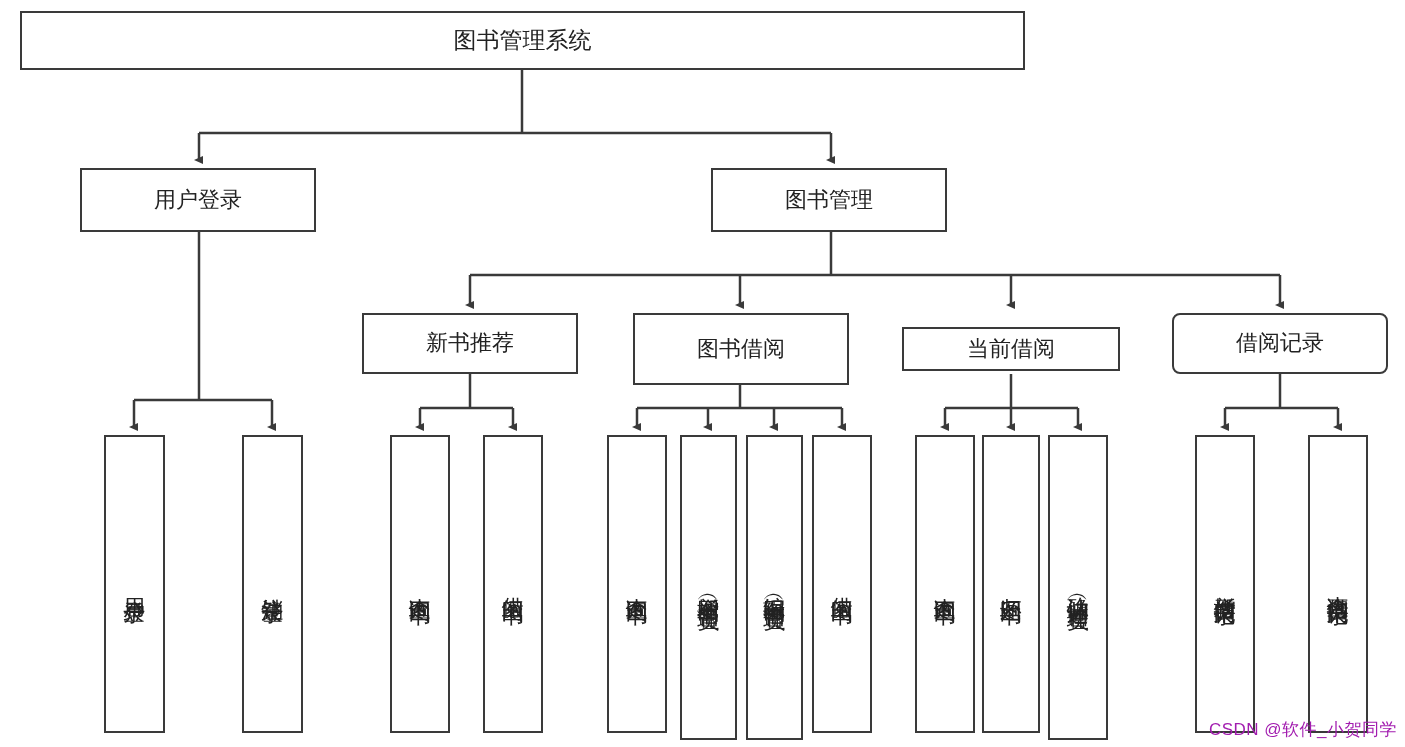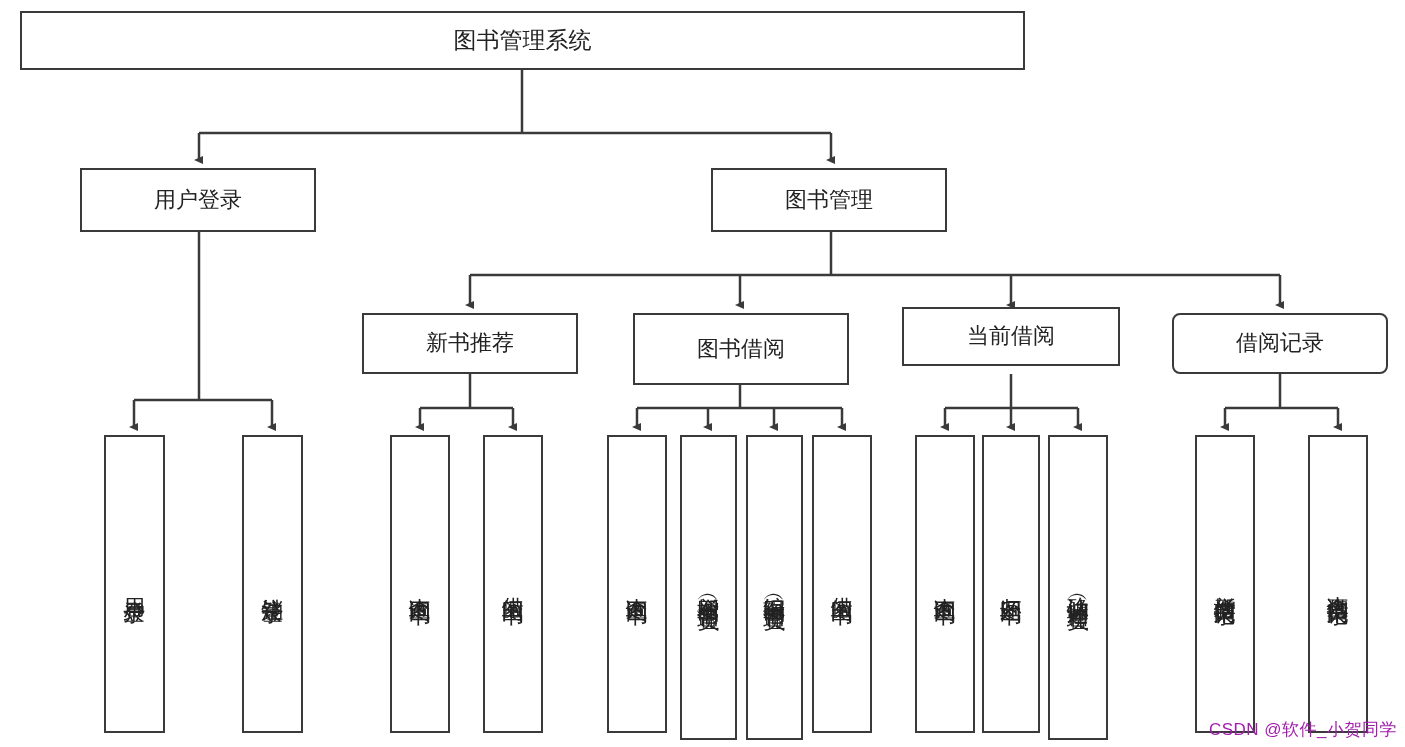--- a/index.html
+++ b/index.html
@@ -84,21 +84,21 @@
   <div class="node h" style="left:362px;top:313px;width:216px;height:61px;">
     <span>新书推荐</span>
   </div>
 
   <div class="node h" style="left:711px;top:168px;width:236px;height:64px;">
     <span>图书管理</span>
   </div>
   <div class="node h" style="left:633px;top:313px;width:216px;height:72px;">
     <span>图书借阅</span>
   </div>
-  <div class="node h" style="left:902px;top:307px;width:218px;height:59px;justify-content:center;">
+  <div class="node h" style="left:902px;top:327px;width:218px;height:44px;justify-content:center;">
     <span>当前借阅</span>
   </div>
   <div class="node h" style="left:1172px;top:313px;width:216px;height:61px;border-radius:8px;">
     <span>借阅记录</span>
   </div>
 
   <div class="node v" style="left:104px;top:435px;width:61px;height:298px;">
     <span>用户登录</span>
   </div>
   <div class="node v" style="left:242px;top:435px;width:61px;height:298px;">

